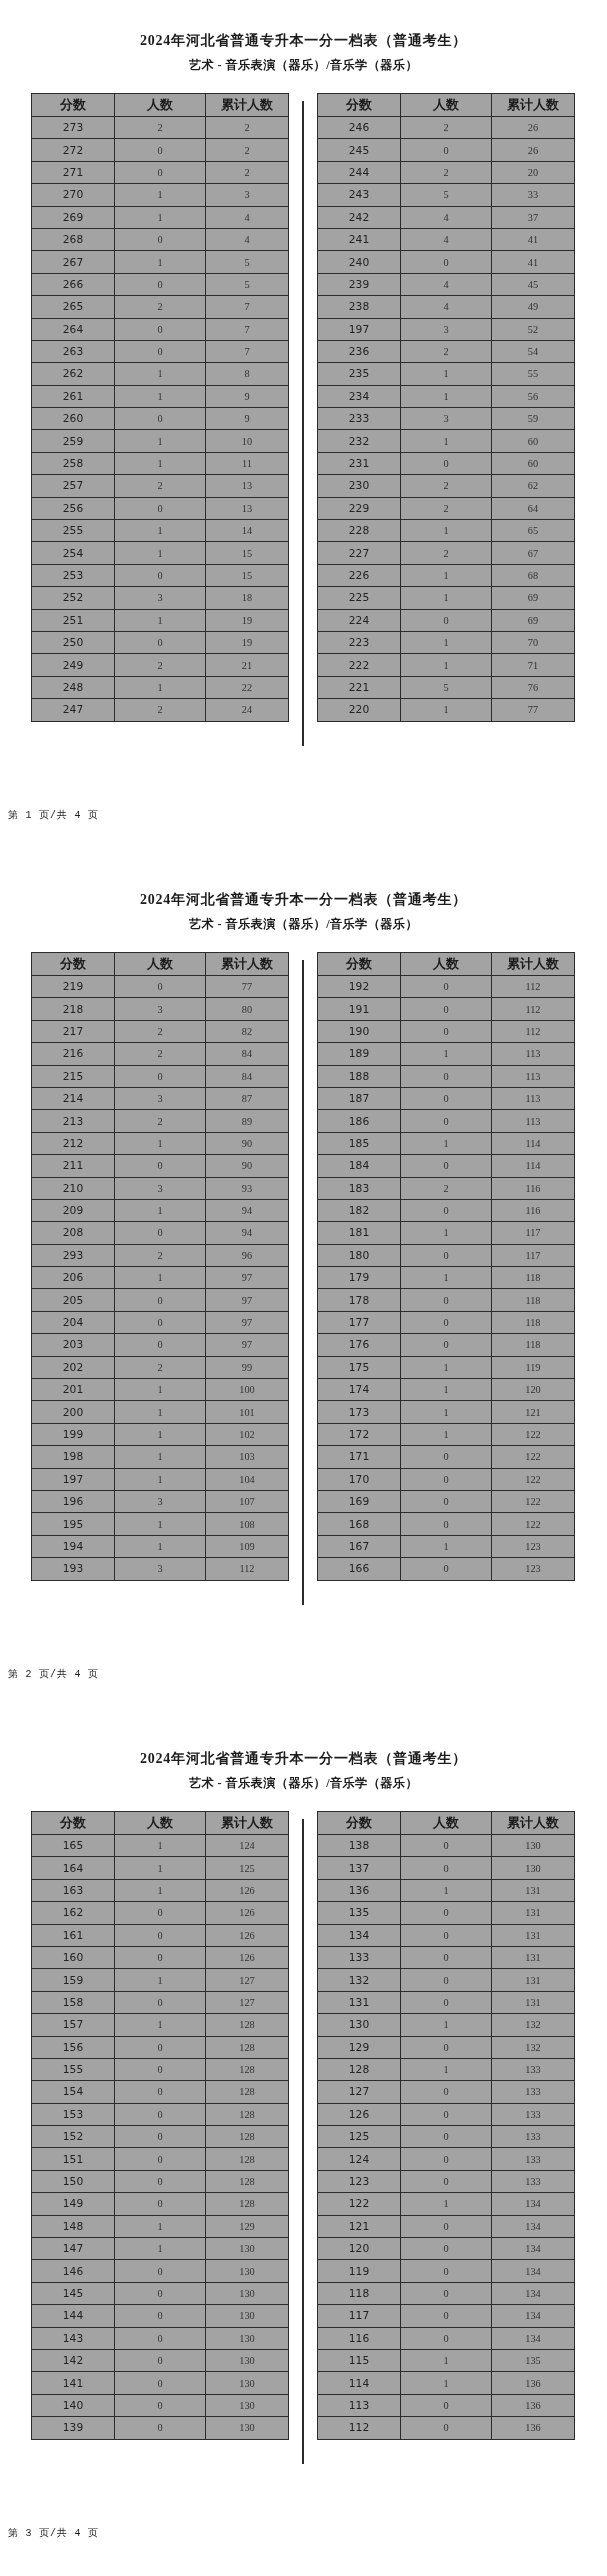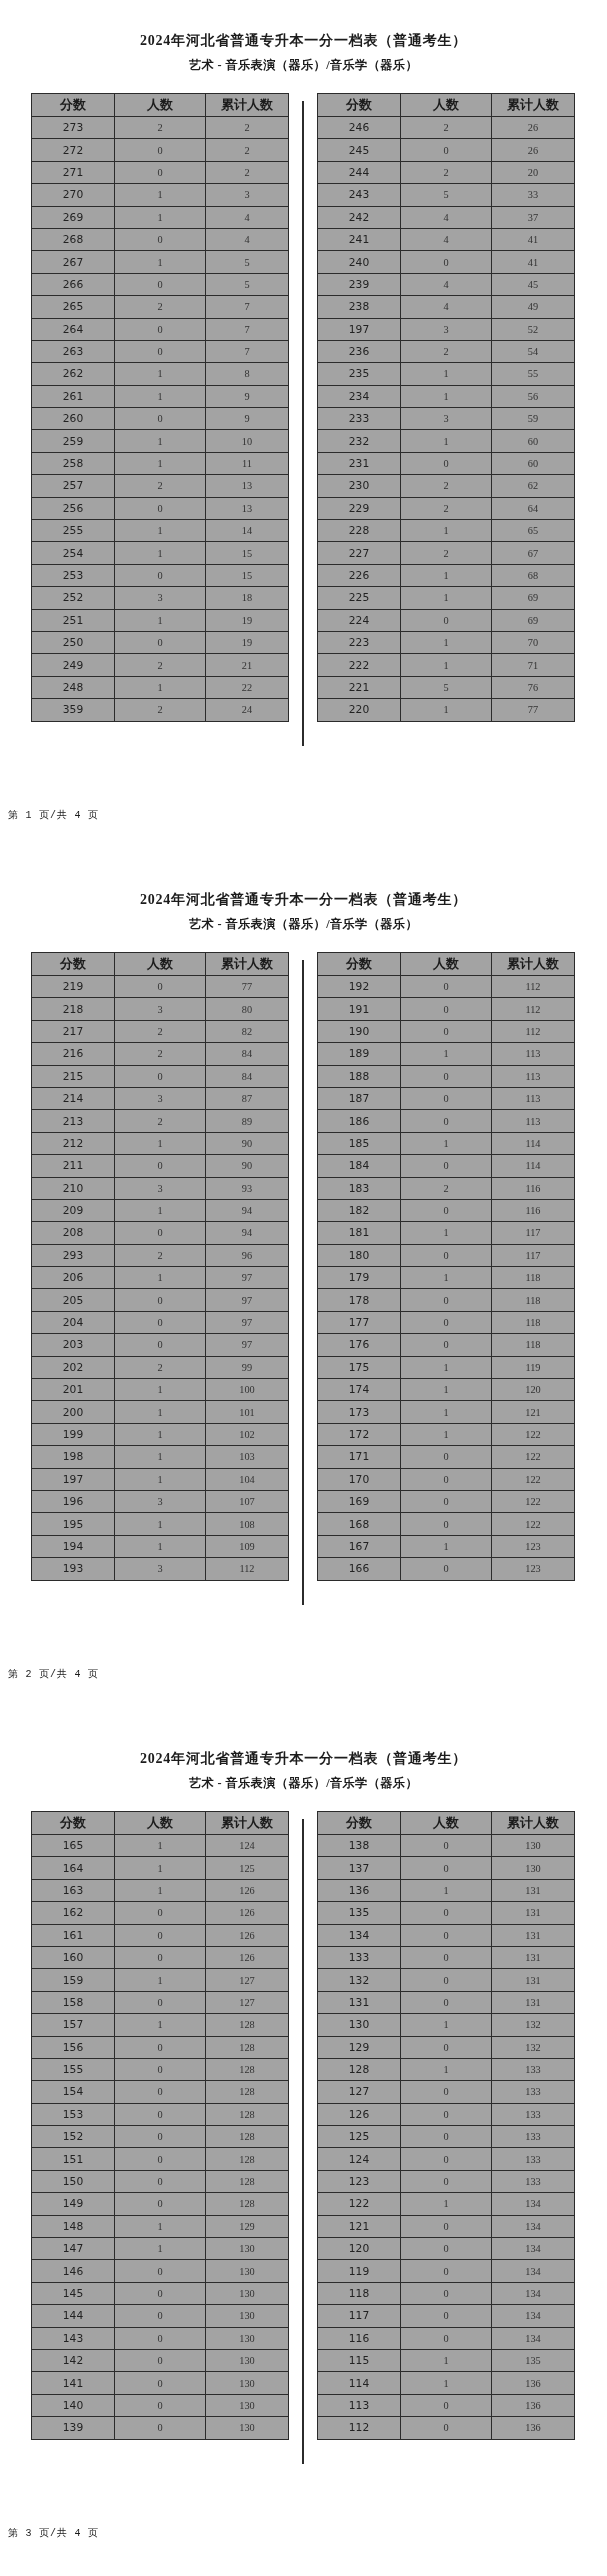--- a/index.html
+++ b/index.html
@@ -266,21 +266,21 @@
     <td class="cell-cum">21</td>
   </tr>
 
   <tr>
     <td class="cell-score">248</td>
     <td class="cell-count">1</td>
     <td class="cell-cum">22</td>
   </tr>
 
   <tr>
-    <td class="cell-score">359</td>
+    <td class="cell-score">247</td>
     <td class="cell-count">2</td>
     <td class="cell-cum">24</td>
   </tr>
 </tbody>
     </table>
 
     <div class="table-divider"></div>
 
     <table class="score-table right">
       <colgroup>

